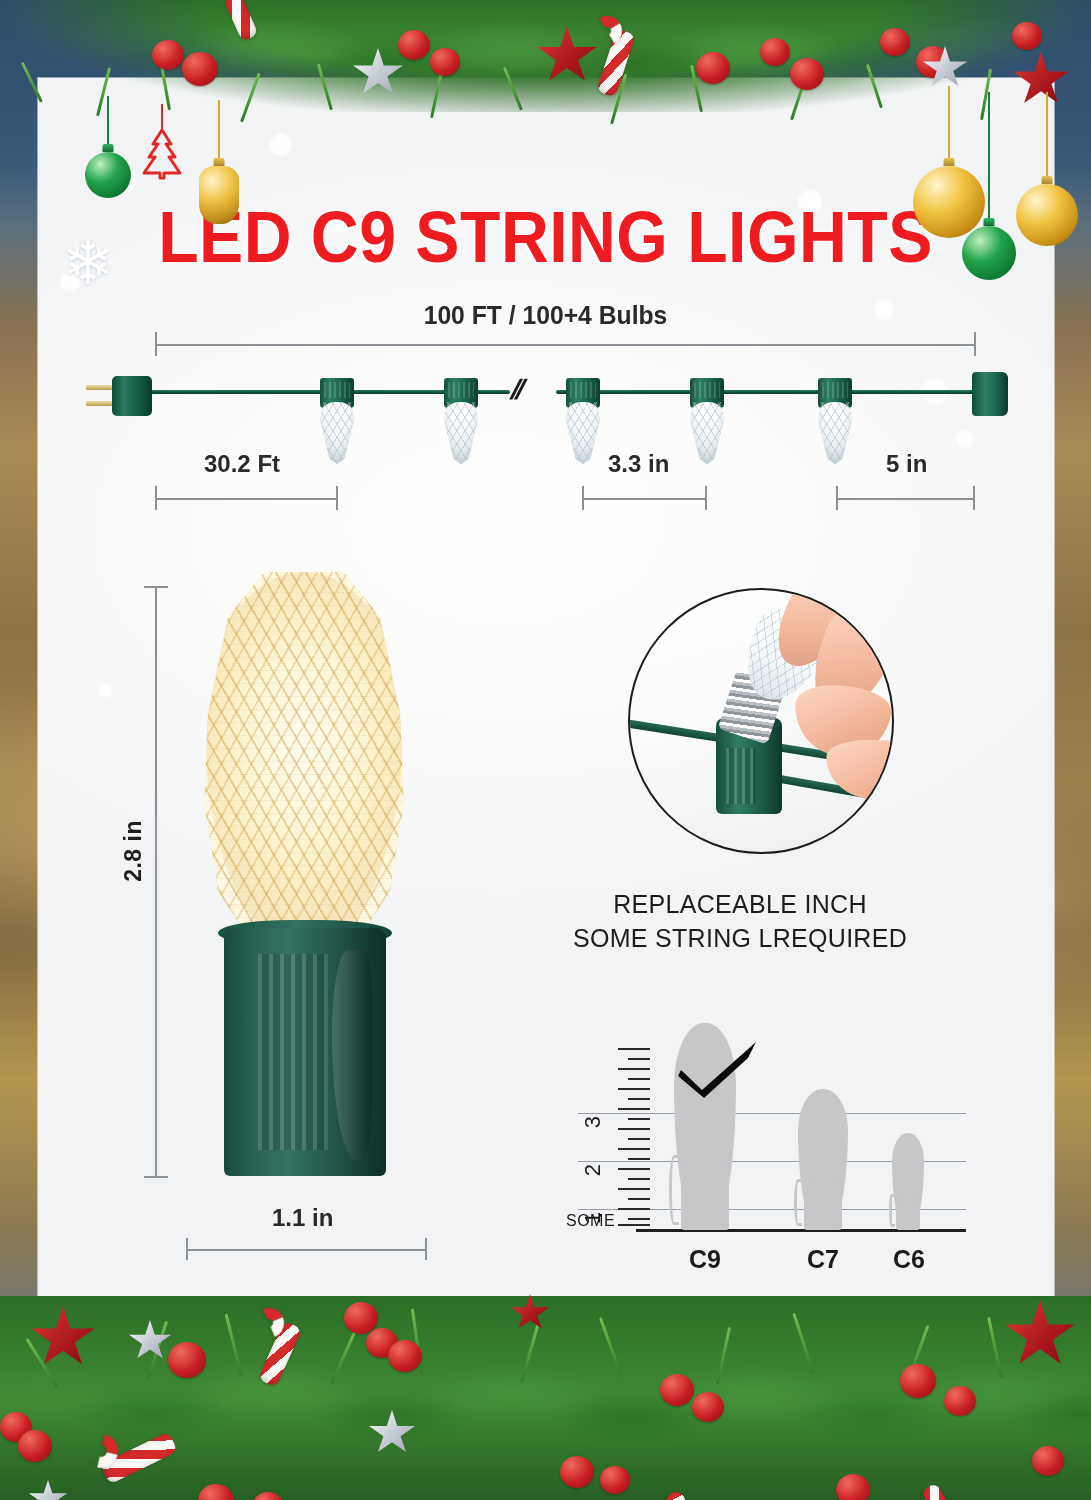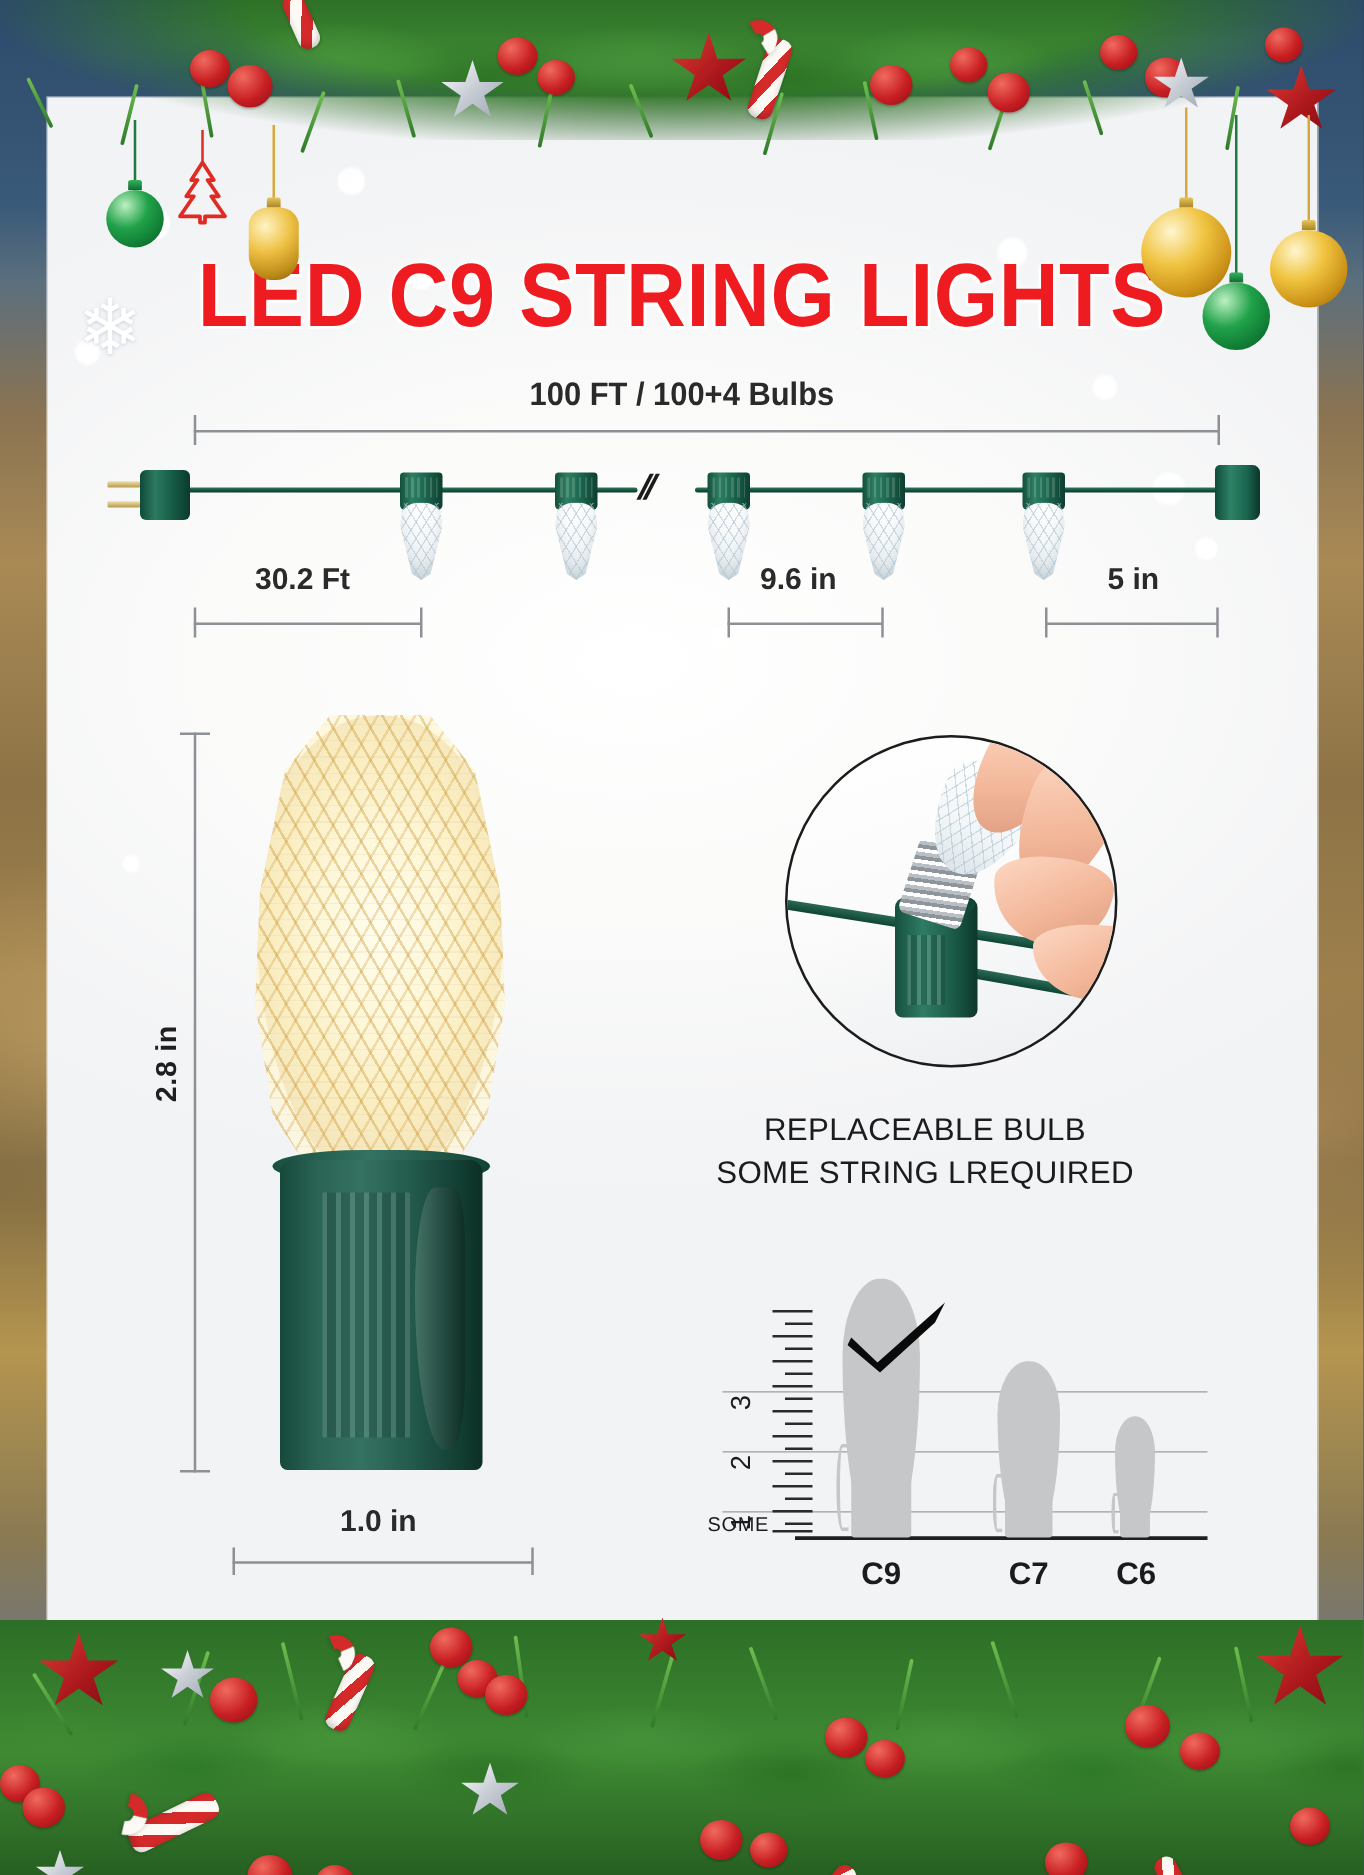--- a/index.html
+++ b/index.html
@@ -354,21 +354,21 @@
   <div class="socket" style="left:818px; top:78px;"></div>
   <div class="minibulb" style="left:818px; top:102px;"></div>
 
   <div class="plug-female" style="left:972px; top:72px;"></div>
 
   <div class="dim-label" style="left:204px; top:150px; font-size:24px;">30.2 Ft</div>
   <div class="dimline" style="left:155px; width:182px; top:198px;"></div>
   <div class="dimtick" style="left:155px; top:186px; height:24px;"></div>
   <div class="dimtick" style="left:336px; top:186px; height:24px;"></div>
 
-  <div class="dim-label" style="left:608px; top:150px; font-size:24px;">9.6 in</div>
+  <div class="dim-label" style="left:608px; top:150px; font-size:24px;">3.3 in</div>
   <div class="dimline" style="left:582px; width:124px; top:198px;"></div>
   <div class="dimtick" style="left:582px; top:186px; height:24px;"></div>
   <div class="dimtick" style="left:705px; top:186px; height:24px;"></div>
 
   <div class="dim-label" style="left:886px; top:150px; font-size:24px;">5 in</div>
   <div class="dimline" style="left:836px; width:138px; top:198px;"></div>
   <div class="dimtick" style="left:836px; top:186px; height:24px;"></div>
   <div class="dimtick" style="left:973px; top:186px; height:24px;"></div>
 </div>
 
@@ -376,40 +376,40 @@
   <div id="bulb-glass"></div>
   <div id="socket-collar"></div>
   <div id="bulb-socket"></div>
 </div>
 
 <div class="dimtick" style="position:absolute; left:155px; top:586px; width:1.5px; height:592px; background:#8d9095;"></div>
 <div class="dimline" style="position:absolute; left:144px; top:586px; width:24px;"></div>
 <div class="dimline" style="position:absolute; left:144px; top:1176px; width:24px;"></div>
 <div class="vdim-label" style="left:120px; top:820px;">2.8 in</div>
 
-<div class="dim-label" style="position:absolute; left:272px; top:1204px; font-size:24px;">1.0 in</div>
+<div class="dim-label" style="position:absolute; left:272px; top:1204px; font-size:24px;">1.1 in</div>
 <div class="dimline" style="position:absolute; left:186px; top:1249px; width:240px;"></div>
 <div class="dimtick" style="position:absolute; left:186px; top:1238px; height:22px;"></div>
 <div class="dimtick" style="position:absolute; left:425px; top:1238px; height:22px;"></div>
 
 <div id="replace-circle">
   <div id="rc-wire"></div>
   <div id="rc-wire2"></div>
   <div id="rc-socket"></div>
   <div id="rc-socket-mouth"></div>
   <div id="rc-screw"></div>
   <div id="rc-bulbglass"></div>
   <div class="finger" style="left:150px; top:-12px;  width:64px; height:92px; transform:rotate(30deg);"></div>
   <div class="finger" style="left:186px; top:14px;   width:72px; height:112px; transform:rotate(24deg);"></div>
   <div class="finger" style="left:164px; top:96px;   width:96px; height:70px; transform:rotate(6deg);"></div>
   <div class="finger" style="left:196px; top:150px;  width:100px; height:60px; transform:rotate(2deg);"></div>
 </div>
 
 <div id="replace-text">
-  <div>REPLACEABLE BULB</div>
+  <div>REPLACEABLE INCH</div>
   <div>SOME STRING LREQUIRED</div>
 </div>
 
 <div id="size-chart">
 
   <div class="chart-gridline" style="bottom: 160px;"></div>
   <div class="chart-gridline" style="bottom: 112px;"></div>
   <div class="chart-gridline" style="bottom:  64px;"></div>
   <div id="chart-baseline"></div>
 

